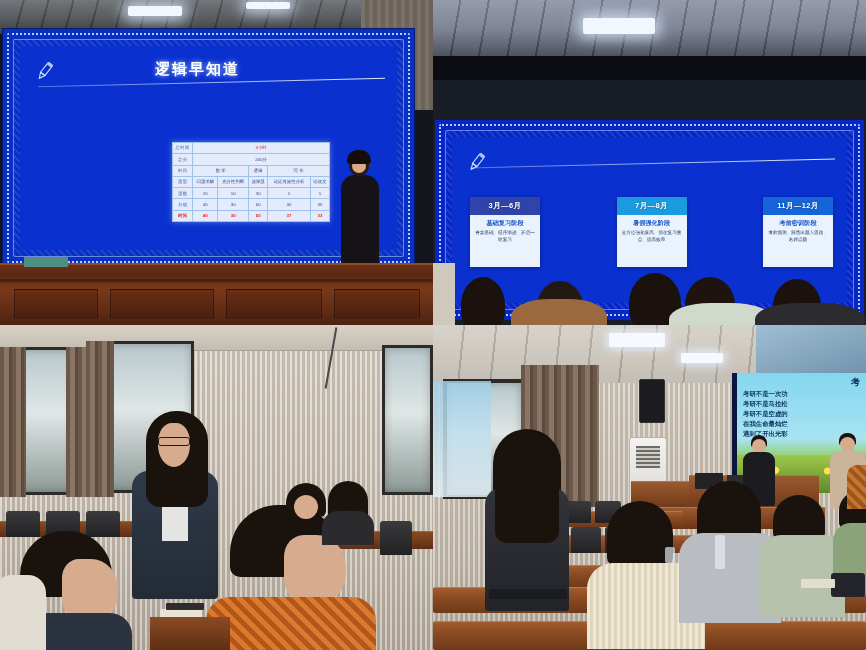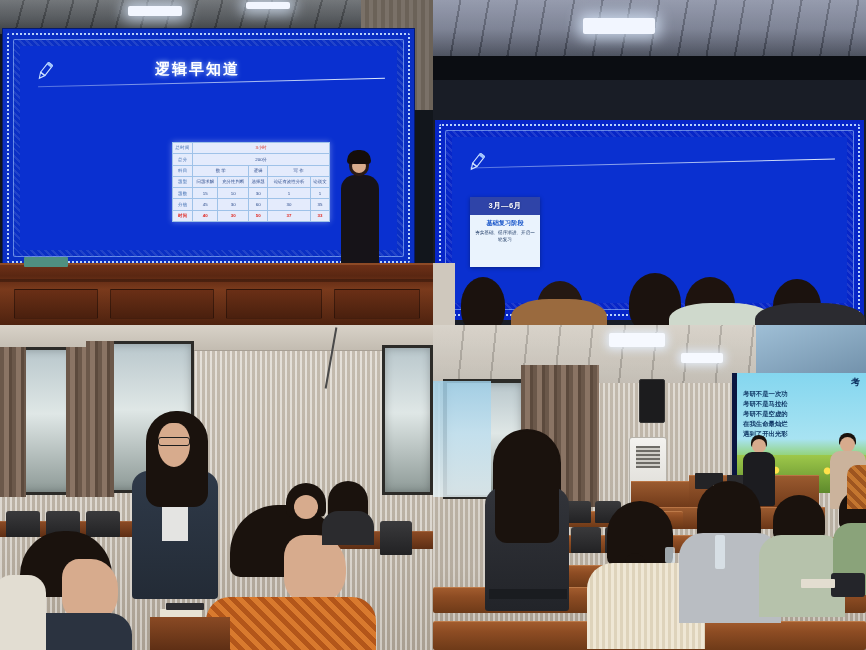--- a/index.html
+++ b/index.html
@@ -399,22 +399,36 @@
         <div class="cards-row">
 
           <div class="tcard">
             <div class="tcard-head" style="background:#2f44a8;">3月—6月</div>
             <div class="tcard-body">
               <div class="tcard-sub">基础复习阶段</div>
               <div class="tcard-desc">夯实基础、循序渐进、开启一轮复习</div>
             </div>
           </div>
 
-
-
+          <div class="tcard">
+            <div class="tcard-head" style="background:#1b9ae0;">7月—8月</div>
+            <div class="tcard-body">
+              <div class="tcard-sub">暑假强化阶段</div>
+              <div class="tcard-desc">全方位强化拔高、抓住复习重点、提高效率</div>
+            </div>
+          </div>
+
+
+          <div class="tcard">
+            <div class="tcard-head" style="background:#1565d8;">11月—12月</div>
+            <div class="tcard-body">
+              <div class="tcard-sub">考前密训阶段</div>
+              <div class="tcard-desc">考前预测、洞悉出题人思路、名师点题</div>
+            </div>
+          </div>
 
 
         </div>
       </div>
     </div>
 
     <div class="audience-tr">
       <div class="head-blob" style="left:28px;width:44px;height:56px;"></div>
       <div class="head-blob" style="left:104px;width:46px;height:52px;background:#241812;"></div>
       <div class="shoulder-blob" style="left:78px;width:96px;height:44px;background:#9a6a3e;"></div>

